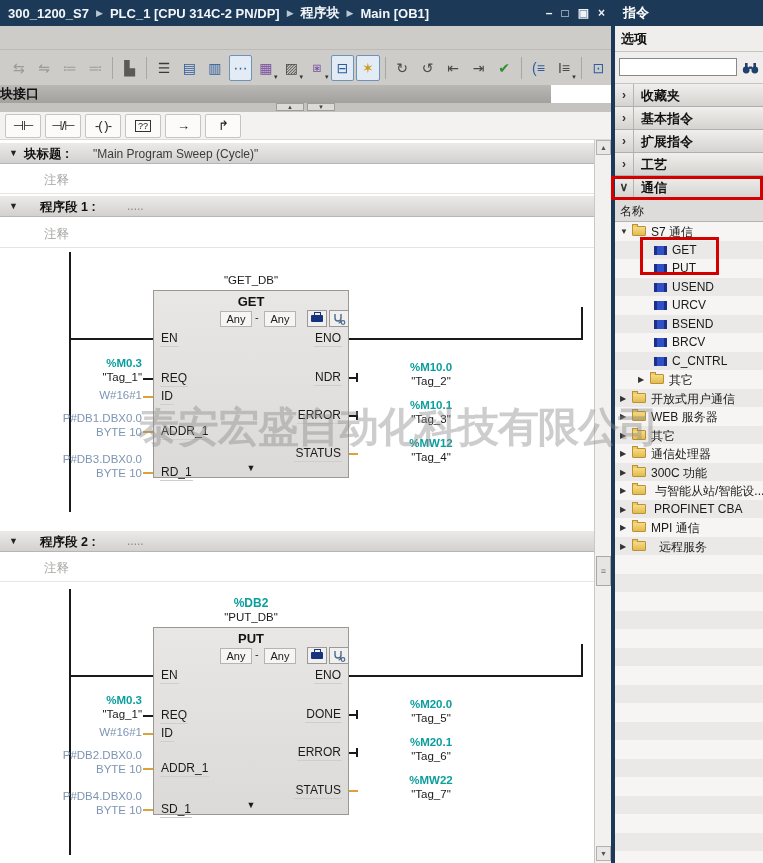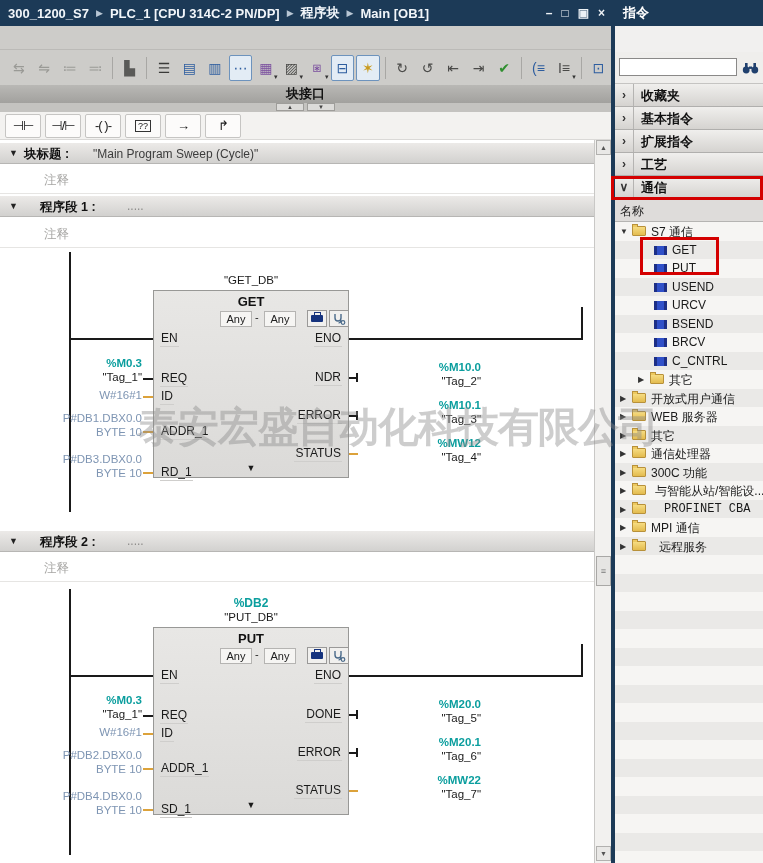--- a/index.html
+++ b/index.html
@@ -14,23 +14,23 @@
   #winbtns span{color:#eef2f6;font-size:12px;font-weight:bold;cursor:default;}
   #topstrip{position:absolute;left:0;top:26px;width:611px;height:24px;background:#cdccc9;
             border-bottom:1px solid #bbbab7;box-sizing:border-box;}
   #toolbar{position:absolute;left:0;top:50px;width:611px;height:35px;background:#cdccc9;
            display:flex;align-items:center;padding-left:6px;box-sizing:border-box;}
   .tbi{width:24px;height:24px;display:flex;align-items:center;justify-content:center;
        font-size:14px;border:1px solid transparent;border-radius:2px;position:relative;margin:0 1px;}
   .tbi.act{border-color:#6d93bd;background:#e3ecf5;}
   .tbi .dd{font-size:7px;color:#333;position:absolute;right:-1px;bottom:-1px;}
   .tbsep{width:1px;height:22px;background:#a8a7a4;margin:0 4px;}
-  #blockif{position:absolute;left:0;top:85px;width:611px;height:18px;
+  #blockif{position:absolute;left:0;top:85px;width:551px;height:18px;
            background:linear-gradient(#b9b8b5,#a2a19e);color:#111;font-weight:bold;font-size:13px;
-           text-align:center;line-height:18px;}
+           line-height:18px;}
   #collapsestrip{position:absolute;left:0;top:103px;width:611px;height:9px;background:#c4c3c0;
                  display:flex;justify-content:center;gap:3px;}
   .colbtn{width:28px;height:8px;background:#dcdbd9;border:1px solid #9e9d9a;font-size:6px;
           line-height:7px;text-align:center;color:#444;box-sizing:border-box;}
   #laddertools{position:absolute;left:0;top:112px;width:611px;height:28px;background:#f3f2f0;
                border-bottom:1px solid #dad9d7;display:flex;align-items:center;padding-left:5px;
                gap:4px;box-sizing:border-box;}
   .ltb{min-width:36px;height:24px;background:#fcfbfa;border:1px solid #c6c5c3;border-radius:2px;
        display:flex;align-items:center;justify-content:center;font-size:13px;color:#1a1a1a;
        letter-spacing:-1px;padding:0 3px;box-sizing:border-box;}
@@ -69,21 +69,21 @@
           justify-content:center;}
   .toolbox{width:12px;height:7px;background:#16337d;border-radius:1px;position:relative;}
   .toolbox i{position:absolute;left:3px;top:-3px;width:5px;height:3px;border:1px solid #16337d;
              border-bottom:none;display:block;}
   .pin{position:absolute;font-size:12px;color:#1a1a1a;border-bottom:1px solid #cfcecc;
        padding:0 1px 1px 1px;}
   .pin.l{left:6px;}
   .pin.r{right:6px;}
   .fbexp{position:absolute;left:0;width:100%;text-align:center;font-size:9px;color:#1a1a1a;}
   .lop{position:absolute;left:28px;width:114px;text-align:right;font-size:11.5px;white-space:nowrap;}
-  .rop{position:absolute;left:341px;width:140px;text-align:right;font-size:11.5px;white-space:nowrap;}
+  .rop{position:absolute;left:361px;width:140px;text-align:center;font-size:11.5px;white-space:nowrap;}
   .teal{color:#0b9e9e;font-weight:bold;}
   .blk{color:#1a1a1a;}
   .cb{color:#7e95b3;}
   #watermark{position:absolute;left:138px;top:400px;width:500px;font-size:41px;font-weight:bold;
              color:#8a8a8a;opacity:.42;white-space:nowrap;z-index:50;pointer-events:none;
              letter-spacing:-1px;}
   
   #escroll{position:absolute;left:594px;top:140px;width:17px;height:723px;background:#f2f1ef;
            border-left:1px solid #c9c8c6;box-sizing:border-box;}
   .sbtn{position:absolute;left:1px;width:15px;height:15px;background:#e9e8e6;border:1px solid #b2b1af;
@@ -348,20 +348,21 @@
   <div id="escroll">
     <div class="sbtn" style="top:0">▲</div>
     <div id="sthumb">≡</div>
     <div class="sbtn" style="top:706px">▼</div>
   </div>
 
   <div id="divider"></div>
 
   <div id="panel">
     <div id="ptitle">指令</div>
+    <div id="poptions">选项</div>
     <div id="psearch">
       <input value="" style="">
       <span class="bino">
         <svg width="17" height="12" viewBox="0 0 17 12">
           <rect x="3" y="1" width="2.6" height="4" fill="#20406e"></rect>
           <rect x="11.4" y="1" width="2.6" height="4" fill="#20406e"></rect>
           <rect x="7" y="4.5" width="3" height="2.4" fill="#20406e"></rect>
           <circle cx="4.2" cy="8" r="3.4" fill="#20406e"></circle>
           <circle cx="12.8" cy="8" r="3.4" fill="#20406e"></circle>
         </svg>
@@ -471,21 +472,21 @@
         <div class="ficon" style="left: 17px;">
           <i></i>
         </div>
         <span class="tlbl" style="left: 40px;">与智能从站/智能设...</span>
       </div>
       <div class="trow" style="top: 499.5px; background: rgb(234, 233, 231);">
         <span class="arr" style="left: 5px;">▶</span>
         <div class="ficon" style="left: 17px;">
           <i></i>
         </div>
-        <span class="tlbl" style="left: 49px; font-family: Liberation Mono, monospace;">PROFINET CBA</span>
+        <span class="tlbl" style="left: 39px;">PROFINET CBA</span>
       </div>
       <div class="trow" style="top: 518px; background: rgb(246, 245, 243);">
         <span class="arr" style="left: 5px;">▶</span>
         <div class="ficon" style="left: 17px;">
           <i></i>
         </div>
         <span class="tlbl" style="left: 36px;">MPI 通信</span>
       </div>
       <div class="trow" style="top: 536.5px; background: rgb(234, 233, 231);">
         <span class="arr" style="left: 5px;">▶</span>

